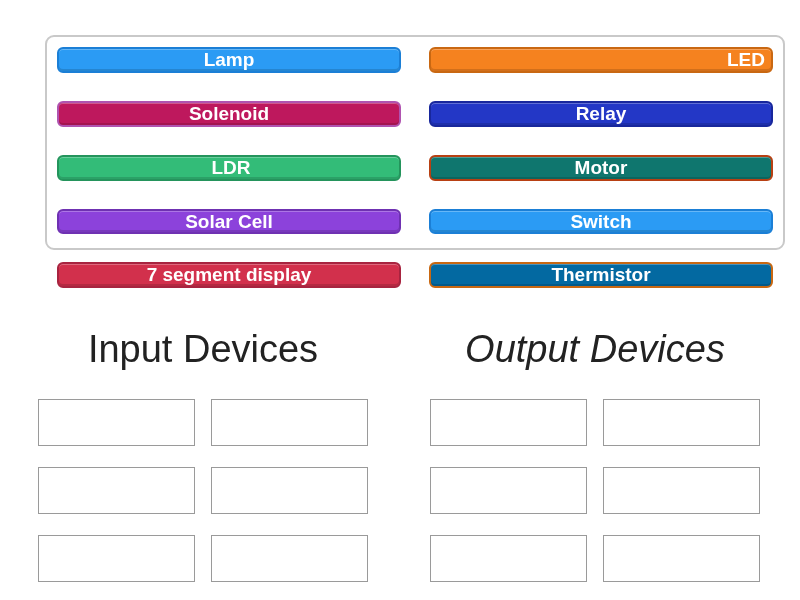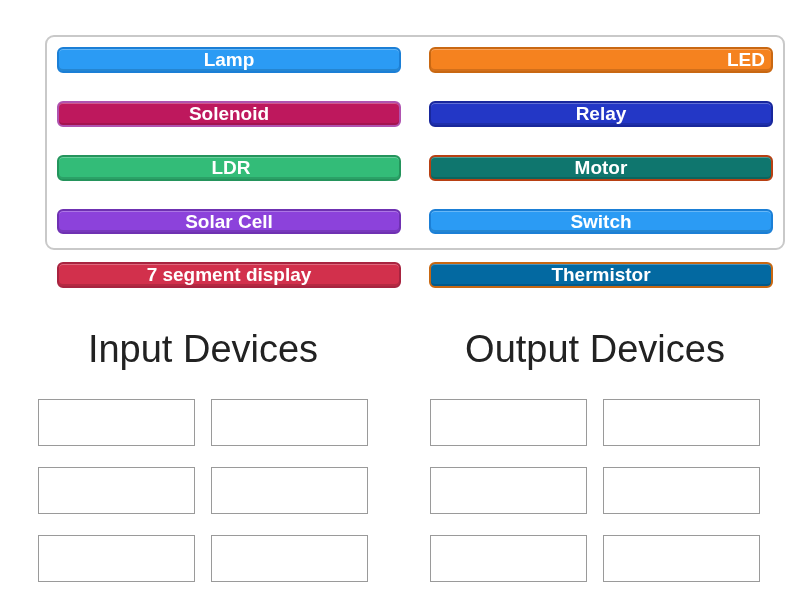--- a/index.html
+++ b/index.html
@@ -37,21 +37,21 @@
     cursor: grab;
     box-shadow: inset 0 1px 0 rgba(255,255,255,.28), inset 0 -2px 0 rgba(0,0,0,.14);
   }
   .group {
     position: absolute;
     top: 301px;
     width: 330px;
     margin-top: 27px;
   }
   .group-left  { left: 38px; }
-  .group-right { left: 430px; }
+  .group-right { left: 430px; font-style: italic; }
   .group-title {
     text-align: center;
     font-size: 38px;
     font-weight: 400;
     color: #222222;
     line-height: 42px;
     margin-bottom: 29px;
     white-space: nowrap;
   }
   .slots {

